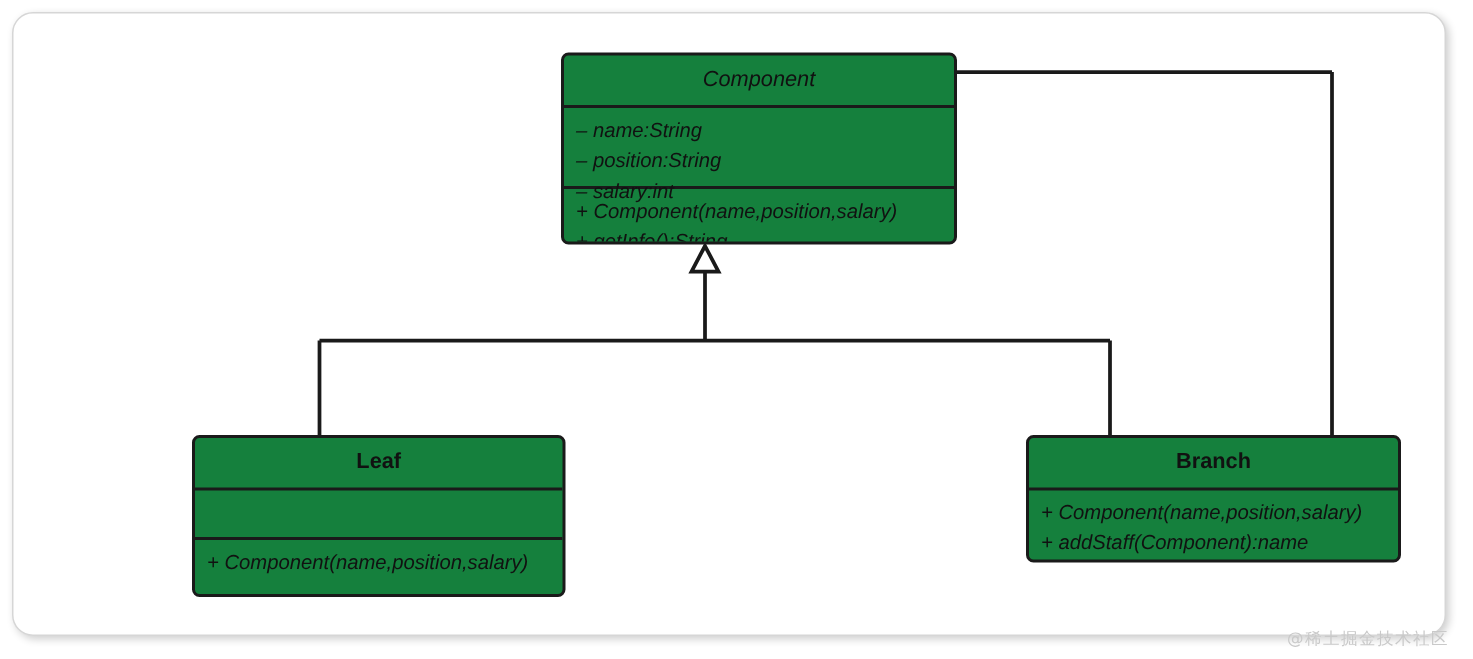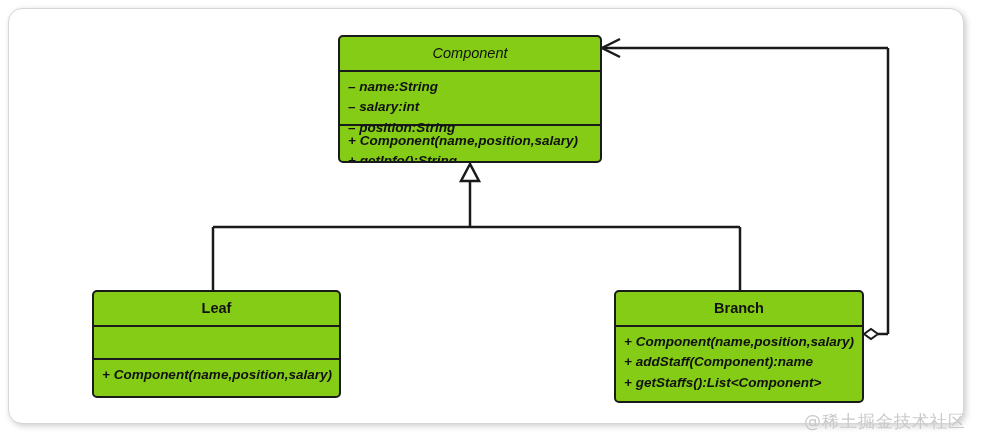--- a/index.html
+++ b/index.html
@@ -34,25 +34,26 @@
   }
   .diagram-layer {
     position: absolute;
     left: 0; top: 0;
     width: 982px;
     height: 439px;
     pointer-events: none;
   }
   .uml-box {
     position: absolute;
-    background: #84cc16;
+    background: #15803d;
     border: 2.5px solid #1a1a1a;
     border-radius: 5px;
     box-sizing: border-box;
     overflow: hidden;
+    margin-left: 36px;
   }
   .uml-title {
     text-align: center;
     font-size: 14.5px;
     color: #111111;
     line-height: 1;
     padding: 9px 4px 9px 4px;
     box-sizing: border-box;
   }
   .uml-title.italic { font-style: italic; }
@@ -60,43 +61,42 @@
   .uml-section {
     border-top: 2.5px solid #1a1a1a;
     padding: 5px 8px 6px 8px;
     box-sizing: border-box;
   }
   .uml-row {
     font-size: 13.5px;
     color: #111111;
     line-height: 1.52;
     white-space: nowrap;
-    font-weight: bold;
   }
   .uml-row.italic { font-style: italic; }
   .uml-row.plain  { font-style: normal; }
   .uml-section.empty { min-height: 26px; }
 
   #box-component { left: 338px; top: 35px; width: 264px; height: 128px; }
   #box-component .uml-section.attrs { height: 54px; }
   #box-component .uml-section.ops   { height: 44px; }
 
   #box-leaf { left: 92px; top: 290px; width: 249px; height: 108px; }
   #box-leaf .uml-section.attrs { height: 33px; }
   #box-leaf .uml-section.ops { height: 33px; }
 
-  #box-branch { left: 614px; top: 290px; width: 250px; height: 113px; }
+  #box-branch { left: 648px; top: 290px; width: 250px; height: 85px; }
   #box-branch .uml-section.attrs { height: 29px; }
   #box-branch .uml-section.ops { height: 52px; }
 
   .watermark {
     position: absolute;
     right: 16px;
     bottom: 6px;
-    font-size: 17px;
+    font-size: 11px;
     color: #c9c9c9;
     letter-spacing: 1px;
     white-space: nowrap;
     font-family: "DejaVu Sans", sans-serif;
   }
 </style>
 </head>
 <body>
 
 <div id="canvas">
@@ -119,22 +119,22 @@
       <line x1="888" y1="48" x2="604" y2="48" stroke="#1a1a1a" stroke-width="2.5"></line>
       <polygon points="864,334 871,329 878,334 871,339" fill="#ffffff" stroke="#1a1a1a" stroke-width="2"></polygon>
       <polyline points="620,39 602,48 620,57" fill="none" stroke="#1a1a1a" stroke-width="2.5" stroke-linecap="butt" stroke-linejoin="miter"></polyline>
     </g>
   </svg>
 
   <div class="uml-box" id="box-component">
     <div class="uml-title italic">Component</div>
     <div class="uml-section attrs">
       <div class="uml-row italic">– name:String</div>
+      <div class="uml-row italic">– position:String</div>
       <div class="uml-row italic">– salary:int</div>
-      <div class="uml-row italic">– position:String</div>
     </div>
     <div class="uml-section ops">
       <div class="uml-row italic">+ Component(name,position,salary)</div>
       <div class="uml-row italic">+ getInfo():String</div>
     </div>
   </div>
 
   <div class="uml-box" id="box-leaf">
     <div class="uml-title plain">Leaf</div>
     <div class="uml-section attrs empty"></div>

